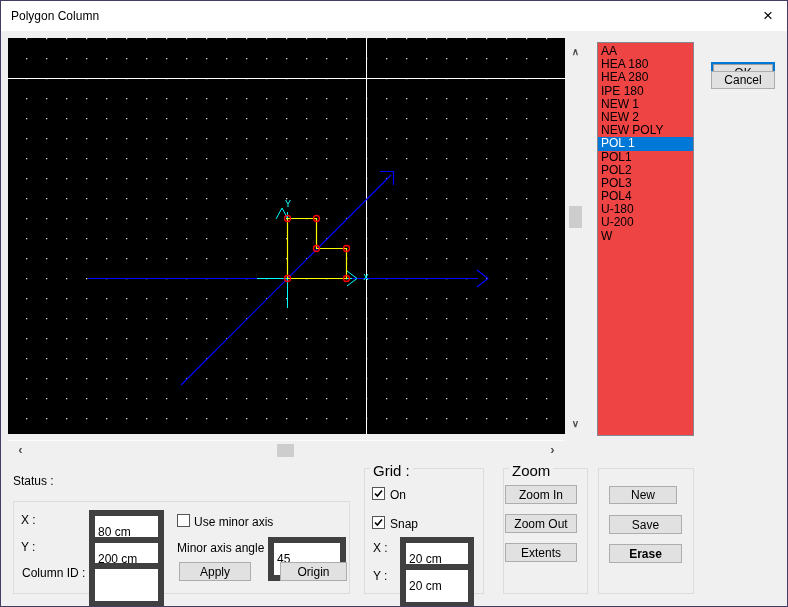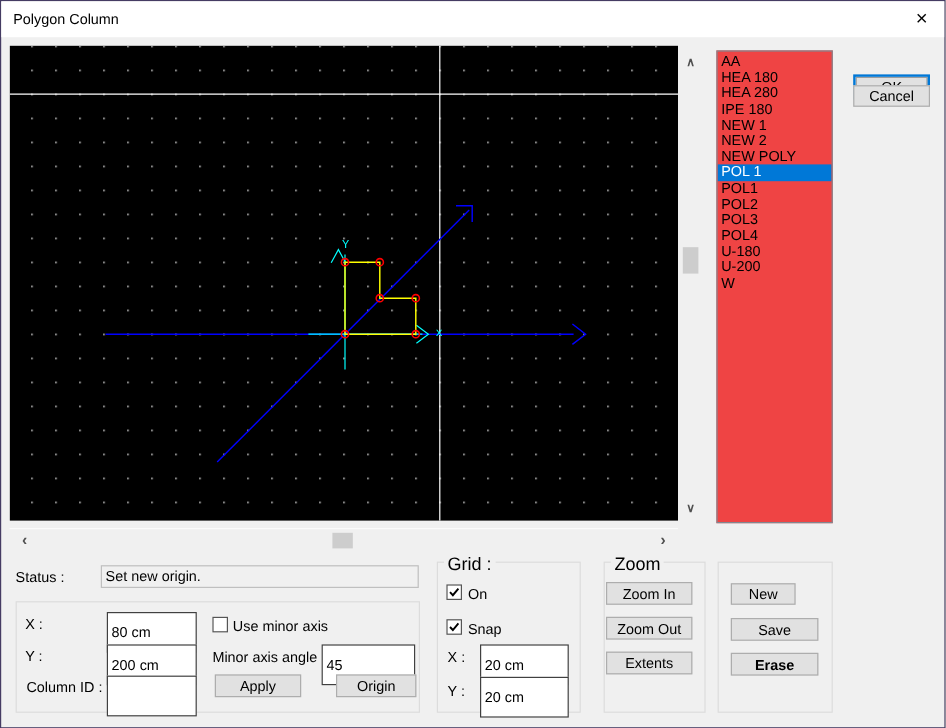--- a/index.html
+++ b/index.html
@@ -48,21 +48,21 @@
   .btn {
     position:absolute; background:#e1e1e1; border:1px solid #adadad;
     font-family:"Liberation Sans", sans-serif; font-size:12px; color:#000;
     display:flex; align-items:center; justify-content:center; cursor:default;
   }
   .btn.default {
     border:2px solid #0078d7; box-shadow: inset 0 0 0 1px #9c9c9c; margin-top: 17px;
   }
   
   .tbox {
-    position:absolute; background:#fff; border:1px solid #404040;
+    position:absolute; background:#fff; border:6px solid #404040;
     font-family:"Liberation Sans", sans-serif; font-size:12px; color:#000;
     padding:16px 3px; outline:none;
   }
   .statusbox {
     position:absolute; left:83px; top:470px; width:265px; height:19px;
     background:#f0f0f0; border:1px solid #bfbfbf; font-size:12px; color:#000;
     padding:1px 3px; overflow:hidden; white-space:nowrap;
   }
   .lbl { position:absolute; font-size:12px; color:#000; white-space:nowrap; }
   .groupbox { position:absolute; border:1px solid #dcdcdc; }
@@ -154,21 +154,20 @@
       <div class="list-item">POL4</div>
       <div class="list-item">U-180</div>
       <div class="list-item">U-200</div>
       <div class="list-item">W</div>
     </div>
 
   <button class="btn default" style="left:710px; top:44px; width:64px; height:21px;">OK</button>
   <button class="btn" style="left:710px; top:70px; width:64px; height:18px;">Cancel</button>
 
   <span class="lbl" style="left:12px; top:473px;">Status :</span>
-  <div class="statusbox">Set new origin.</div>
 
   <div class="groupbox" style="left:12px; top:500px; width:337px; height:93px;"></div>
   <span class="lbl" style="left:20px; top:512px;">X :</span>
   <input class="tbox" style="left: 88px; top: 509px; width: 75px; height: 19px;" value="80 cm">
   <span class="lbl" style="left:20px; top:539px;">Y :</span>
   <input class="tbox" style="left: 88px; top: 536px; width: 75px; height: 19px;" value="200 cm">
   <span class="lbl" style="left:21px; top:565px;">Column ID :</span>
   <input class="tbox" style="left: 88px; top: 562px; width: 75px; height: 19px;" value="">
 
   <div class="checkbox" style="left:176px; top:513px;">
@@ -199,17 +198,17 @@
   <span class="lbl" style="left:372px; top:568px;">Y :</span>
   <input class="tbox" style="left: 399px; top: 563px; width: 74px; height: 19px;" value="20 cm">
 
   <div class="groupbox" style="left:502px; top:467px; width:85px; height:126px;"></div>
   <span class="grouplabel" style="left:508px; top:461px;">Zoom</span>
   <button class="btn" style="left:504px; top:484px; width:72px; height:19px;">Zoom In</button>
   <button class="btn" style="left:504px; top:513px; width:72px; height:19px;">Zoom Out</button>
   <button class="btn" style="left:504px; top:542px; width:72px; height:19px;">Extents</button>
 
   <div class="groupbox" style="left:597px; top:467px; width:96px; height:126px;"></div>
-  <button class="btn" style="left:608px; top:485px; width:54px; height:18px;">New</button>
+  <button class="btn" style="left:608px; top:485px; width:68px; height:18px;">New</button>
   <button class="btn" style="left:608px; top:514px; width:73px; height:19px;">Save</button>
   <button class="btn" style="left:608px; top:543px; width:73px; height:19px;font-weight:bold;">Erase</button>
 
 </div>
 
 </body></html>

